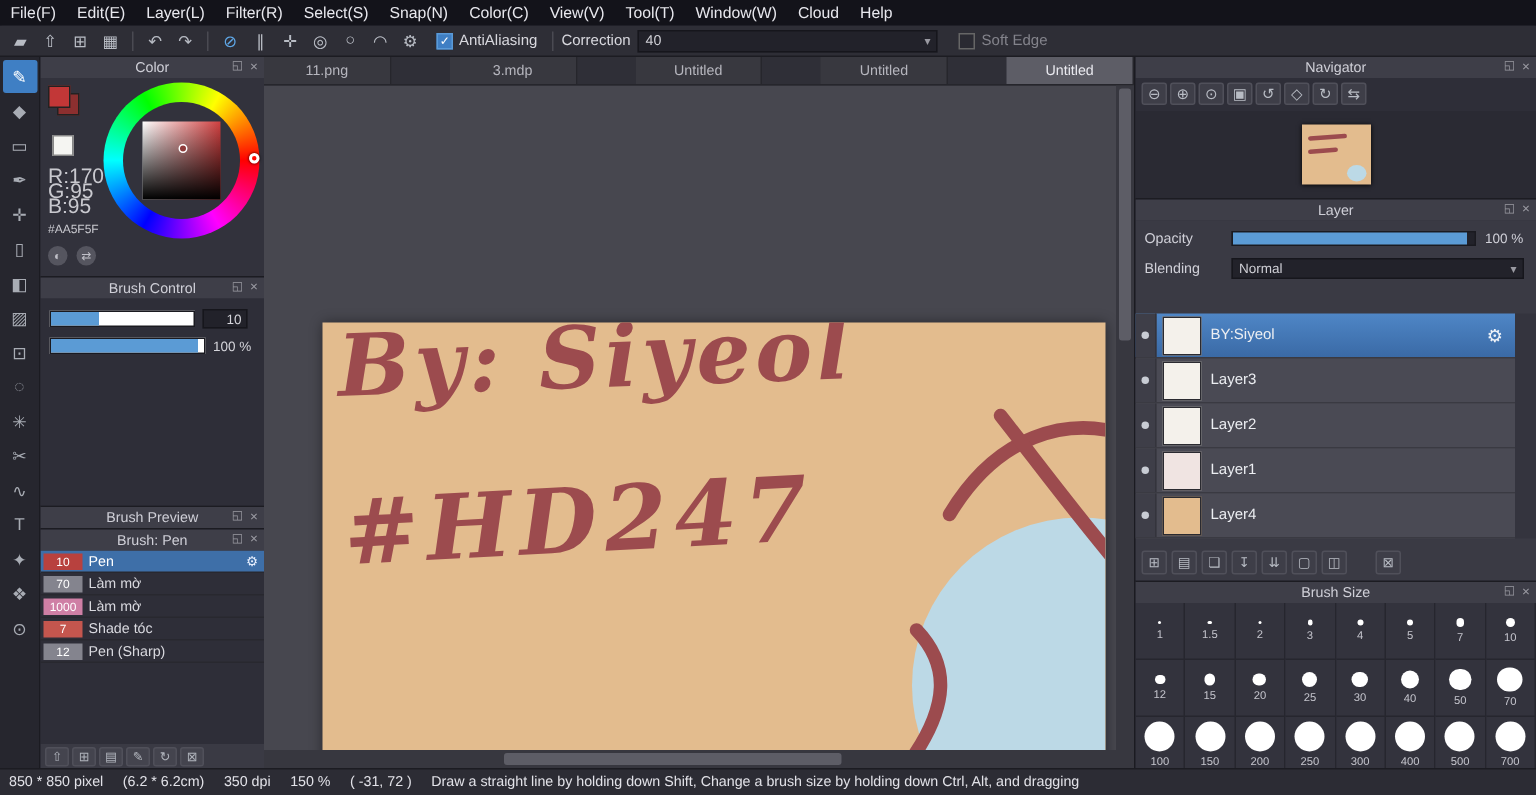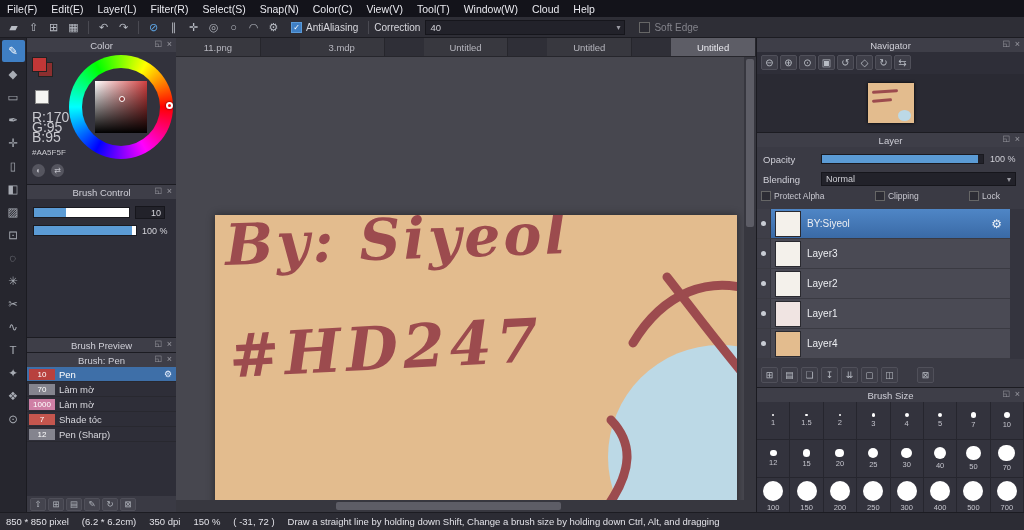--- a/index.html
+++ b/index.html
@@ -412,37 +412,20 @@
             </div>
           <span class="lval">100 %</span>
         </div>
         <div class="lrow" style="top:24px;height:16px;">
           <span class="llabel">Blending</span>
           <div class="lselect">
             <span>Normal</span>
             <span class="dd-arrow">▾</span>
           </div>
         </div>
-        <div class="lchecks">
-
-            <div class="lcheck-wrap">
-              <span class="lcheck"></span>
-              <span>Protect Alpha</span>
-            </div>
-
-            <div class="lcheck-wrap">
-              <span class="lcheck"></span>
-              <span>Clipping</span>
-            </div>
-
-            <div class="lcheck-wrap">
-              <span class="lcheck"></span>
-              <span>Lock</span>
-            </div>
-          </div>
         <div class="layer-list">
 
             <div class="layer-row selected">
               <div class="eye-col">
                 <span class="eye-dot"></span>
               </div>
               <div class="lthumb" style="background-color: rgb(244, 241, 235);"></div>
               <span class="lname">BY:Siyeol</span>
               <span class="lgear">⚙</span>
             </div>

